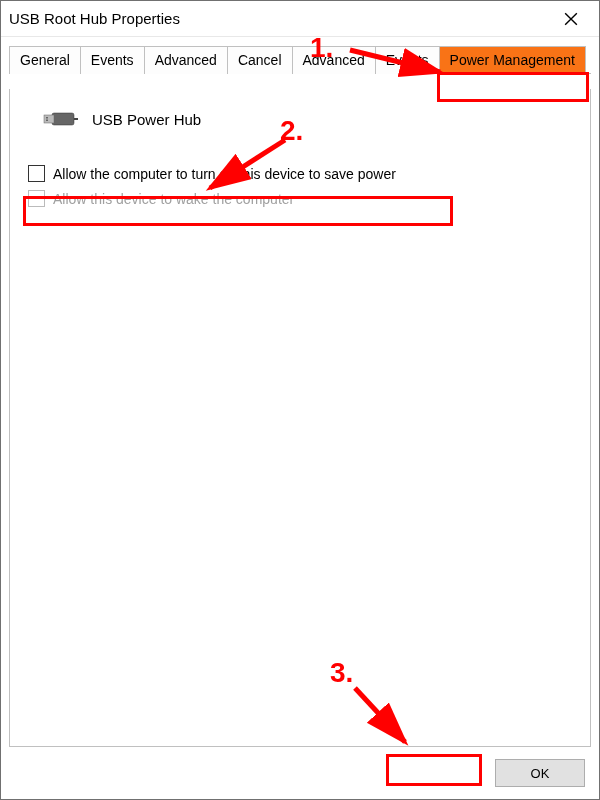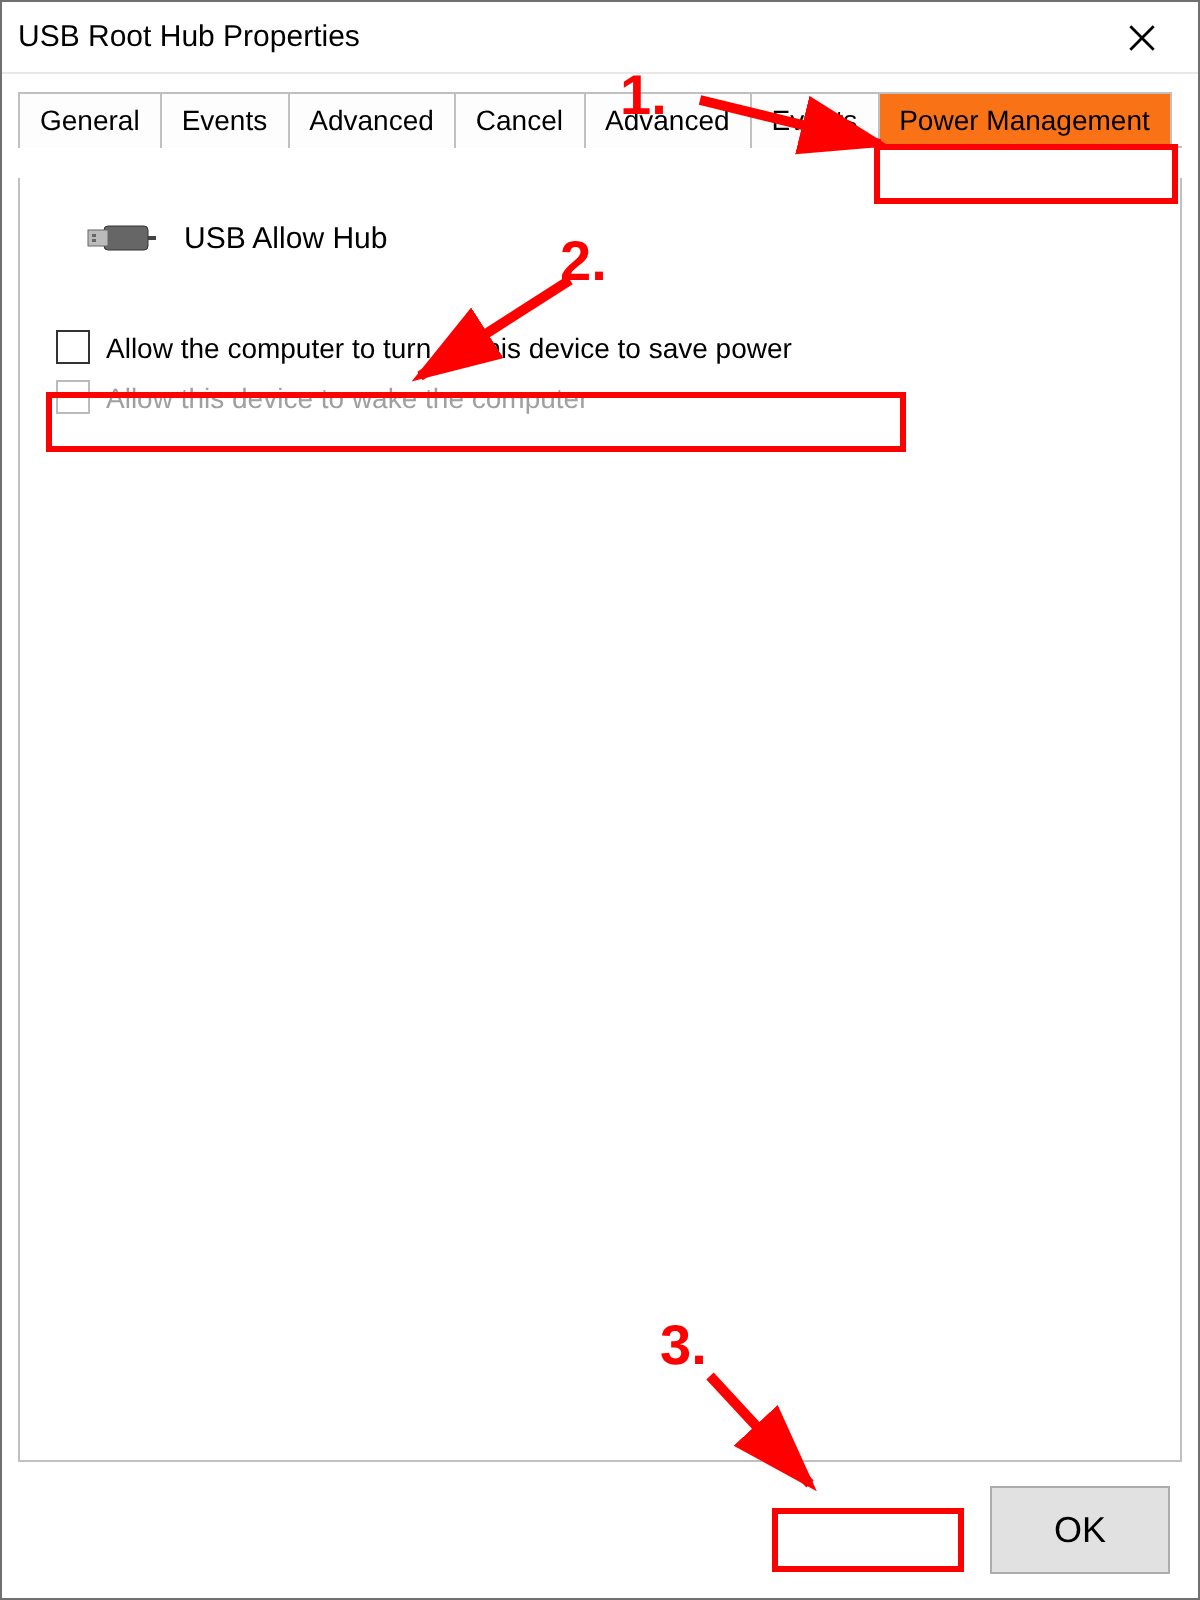--- a/index.html
+++ b/index.html
@@ -102,24 +102,24 @@
     }
     .checkbox.disabled { border-color: #bbb; }
     .buttonbar {
       display: flex;
       justify-content: flex-end;
       gap: 10px;
       padding: 12px 14px;
     }
     .btn {
       min-width: 90px;
-      height: 44px;
+      height: 28px;
       border: 1px solid #adadad;
       background: #e1e1e1;
-      font-size: 18px;
+      font-size: 13px;
       cursor: pointer;
       padding: 0 16px;
     }
     .anno-box {
       position: absolute;
       border: 3px solid #ff0000;
       pointer-events: none;
       z-index: 10;
     }
     .anno-label {
@@ -165,21 +165,21 @@
     <div class="device-row">
       <div class="usb-icon">
         <svg viewBox="0 0 36 24" width="36" height="24">
           <rect x="10" y="6" width="22" height="12" rx="2" fill="#666" stroke="#333" stroke-width="0.5"></rect>
           <rect x="2" y="8" width="10" height="8" fill="#bbb" stroke="#666" stroke-width="0.5"></rect>
           <rect x="4" y="10" width="2" height="1.5" fill="#666"></rect>
           <rect x="4" y="12.5" width="2" height="1.5" fill="#666"></rect>
           <path d="M32 12 L36 12" stroke="#444" stroke-width="2"></path>
         </svg>
       </div>
-      <span style="font-size:15px;">USB Allow Hub</span>
+      <span style="font-size:15px;">USB Power Hub</span>
     </div>
 
     <div class="check-row">
       <span class="checkbox"></span>
       <span>Allow the computer to turn off this device to save power</span>
     </div>
 
     <div class="check-row disabled">
       <span class="checkbox disabled"></span>
       <span>Allow this device to wake the computer</span>

